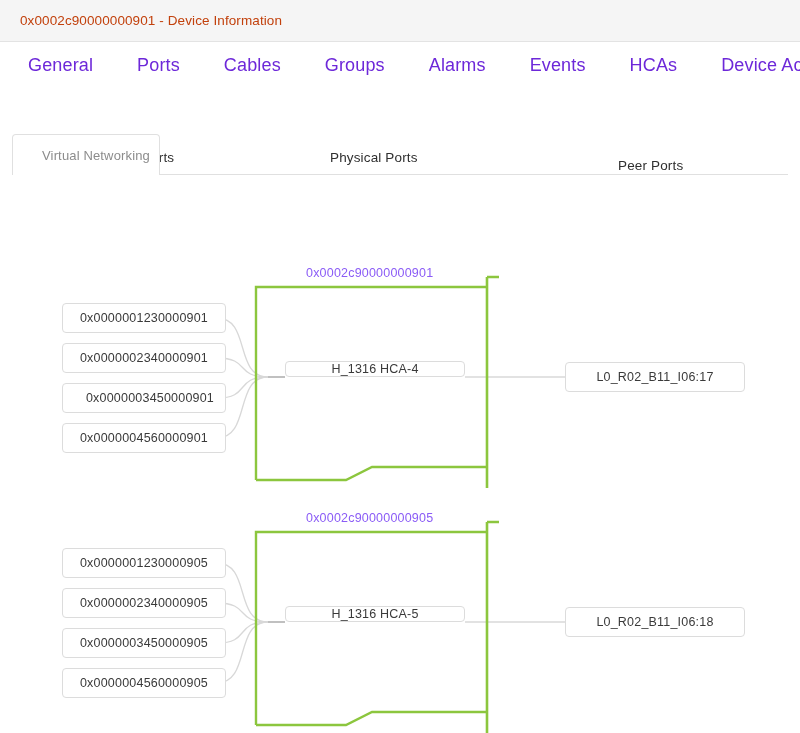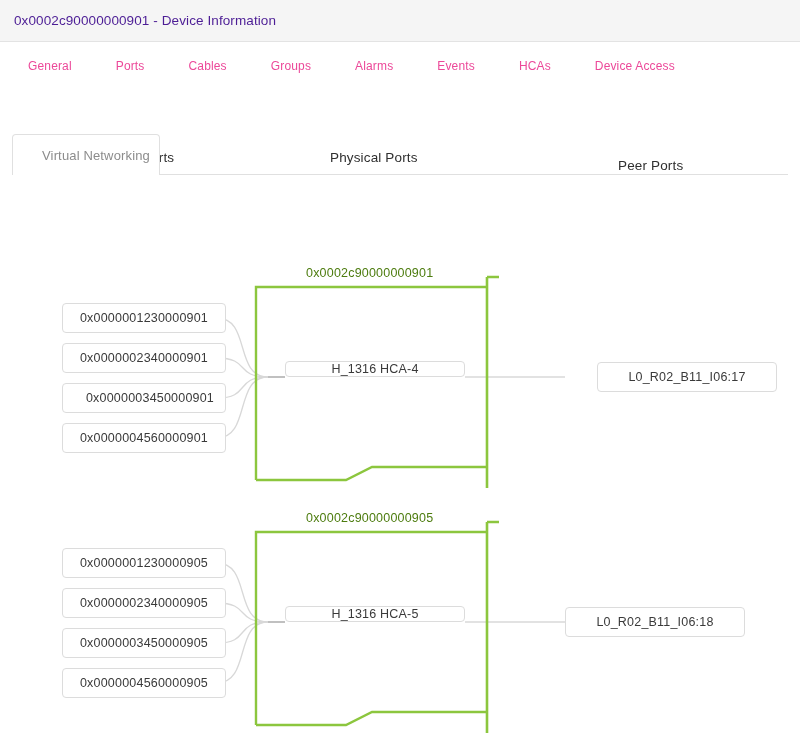--- a/index.html
+++ b/index.html
@@ -19,24 +19,24 @@
   .window-header {
     position: absolute;
     left: 0; top: 0;
     width: 800px;
     height: 42px;
     background: #f5f5f5;
     border-bottom: 1px solid #e3e3e3;
   }
   .window-title {
     position: absolute;
-    left: 14px;
+    left: 20px;
     top: 13px;
     font-size: 13.5px;
-    color: #4c1d95;
+    color: #c2410c;
     letter-spacing: 0.1px;
     white-space: nowrap;
   }
 
   
   .tabbar {
     position: absolute;
     left: 0;
     top: 43px;
     width: 800px;
@@ -45,22 +45,22 @@
   .tab-row {
     position: absolute;
     left: 0;
     top: 0;
     height: 45px;
     display: flex;
     align-items: center;
     padding-left: 28px;
   }
   .tab-item {
-    font-size: 12px;
-    color: #ec4899;
+    font-size: 18px;
+    color: #6d28d9;
     margin-right: 44px;
     white-space: nowrap;
     cursor: pointer;
     letter-spacing: 0.15px;
   }
   .tab-item:last-child { margin-right: 4px; }
 
   .tab-row-2 {
     position: absolute;
     left: 0;
@@ -147,21 +147,21 @@
     cursor: pointer;
     z-index: 4;
   }
   .node.vport { width: 164px; height: 30px; left: 62px; }
   .node.pport { width: 180px; height: 16px; left: 285px; }
   .node.peer  { width: 180px; height: 30px; left: 565px; }
 
   .group-label {
     position: absolute;
     font-size: 12.5px;
-    color: #4d7c0f;
+    color: #8b5cf6;
     letter-spacing: 0.2px;
     white-space: nowrap;
     z-index: 4;
   }
 </style>
 </head>
 <body>
 
 <div class="window-header">
   <div class="window-title">0x0002c90000000901 - Device Information</div>
@@ -232,21 +232,21 @@
   </svg>
 </div>
 
 <div id="node-layer">
     <div class="group-label" style="left: 306px; top: 266px;">0x0002c90000000901</div>
     <div class="node pport" style="top: 361px;">H_1316 HCA-4</div>
     <div class="node vport" style="top: 303px;">0x0000001230000901</div>
     <div class="node vport" style="top: 343px;">0x0000002340000901</div>
     <div class="node vport" style="top: 383px; padding-left: 12px;">0x0000003450000901</div>
     <div class="node vport" style="top: 423px;">0x0000004560000901</div>
-    <div class="node peer" style="top: 362px; margin-left: 32px;">L0_R02_B11_I06:17</div>
+    <div class="node peer" style="top: 362px;">L0_R02_B11_I06:17</div>
     <div class="group-label" style="left: 306px; top: 511px;">0x0002c90000000905</div>
     <div class="node pport" style="top: 606px;">H_1316 HCA-5</div>
     <div class="node vport" style="top: 548px;">0x0000001230000905</div>
     <div class="node vport" style="top: 588px;">0x0000002340000905</div>
     <div class="node vport" style="top: 628px;">0x0000003450000905</div>
     <div class="node vport" style="top: 668px;">0x0000004560000905</div>
     <div class="node peer" style="top: 607px;">L0_R02_B11_I06:18</div>
   </div>
 
 </body></html>

